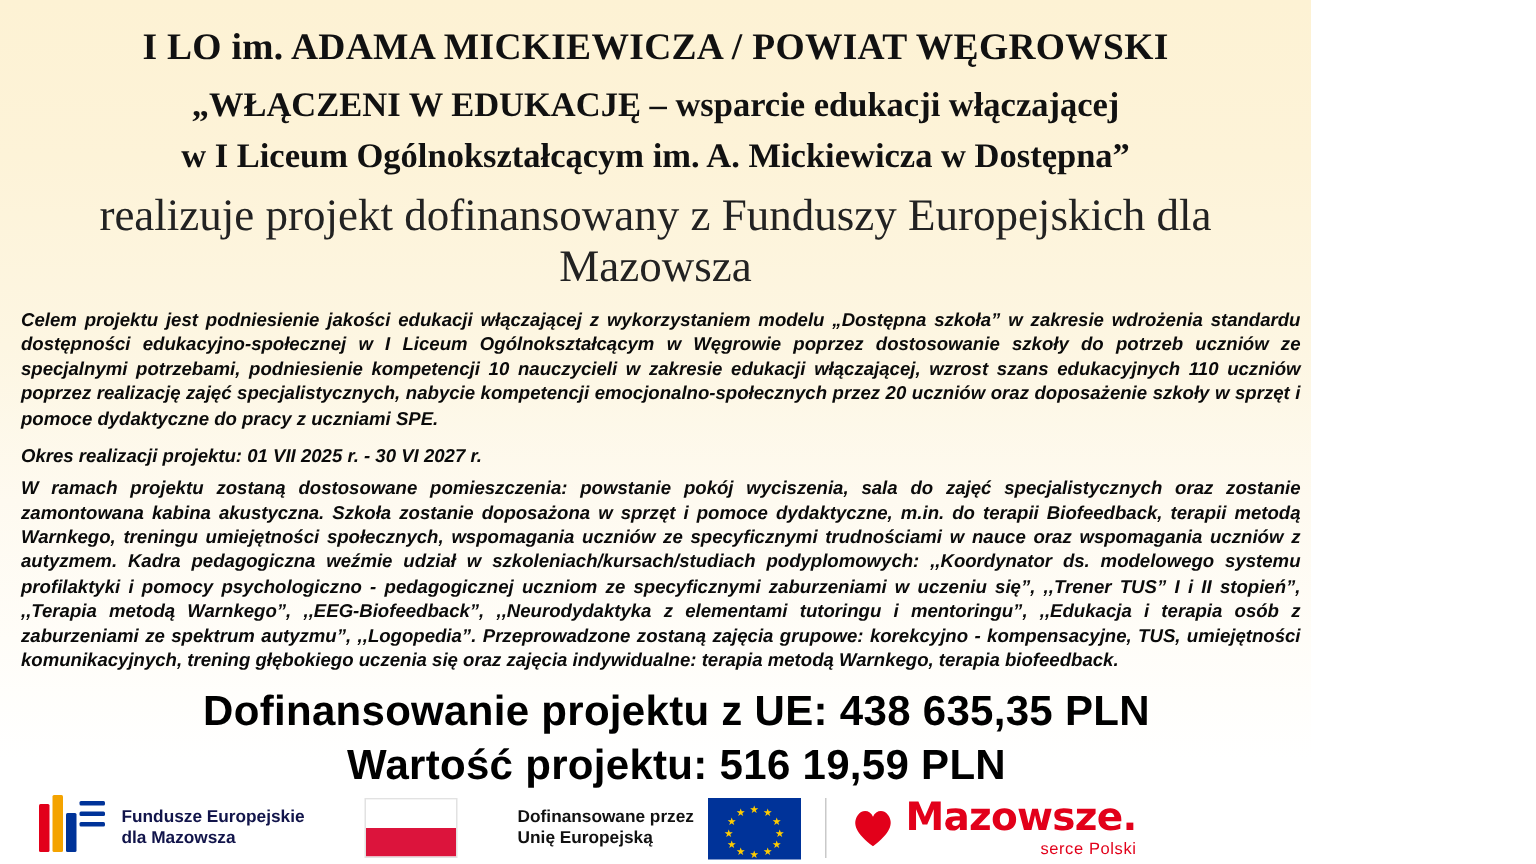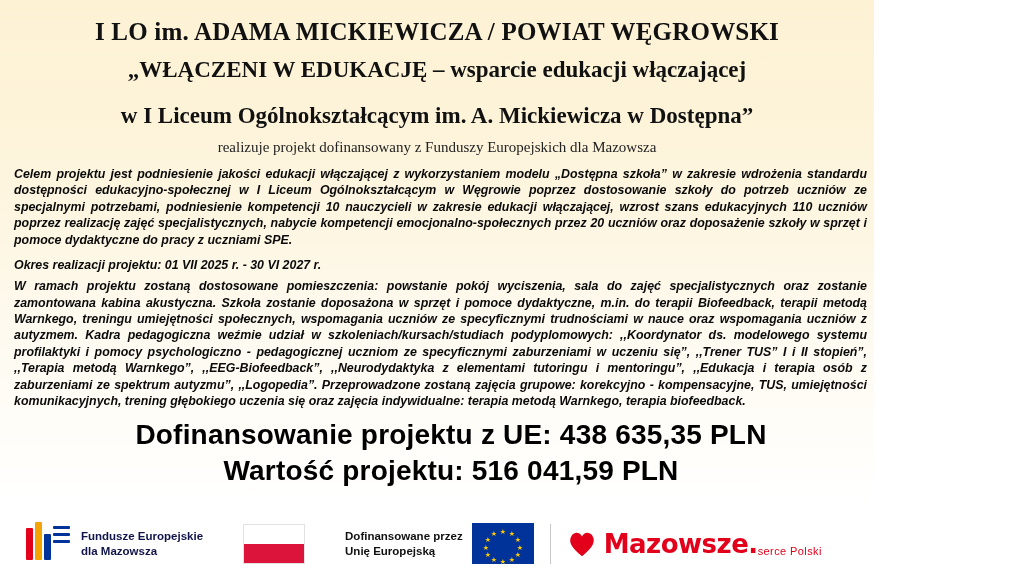--- a/index.html
+++ b/index.html
@@ -38,29 +38,29 @@
   }
   .header .line1 {
     font-size: 25px;
     font-weight: bold;
     letter-spacing: 0.2px;
     margin-bottom: 11px;
   }
   .header .line2 {
     font-size: 23px;
     font-weight: bold;
-    margin-bottom: 20px;
+    margin-bottom: 8px;
   }
   .header .line3 {
     font-size: 23px;
     font-weight: bold;
     margin-bottom: 10px;
   }
   .header .line4 {
-    font-size: 15px;
+    font-size: 30px;
     font-weight: normal;
     color: #222222;
     margin-bottom: 6px;
   }
   
   .body-wrap {
     padding: 4px 7px 0 14px;
     flex: 0 0 auto;
     font-style: italic;
   }
@@ -174,21 +174,21 @@
     align-items: center;
     gap: 7px;
   }
   .mz-heart {
     width: 30px;
     height: 28px;
     position: relative;
   }
   .mz-text {
     display: flex;
-    flex-direction: row;
+    flex-direction: column;
     align-items: flex-end;
     line-height: 1;
     text-align: right;
   }
   .mz-main {
     font-family: "DejaVu Sans", sans-serif;
     font-size: 26px;
     font-weight: bold;
     color: #e2001a;
     letter-spacing: -0.5px;
@@ -213,21 +213,21 @@
   </div>
 
   <div class="body-wrap">
     <p class="para intro">Celem projektu jest podniesienie jakości edukacji włączającej z wykorzystaniem modelu „Dostępna szkoła” w zakresie wdrożenia standardu dostępności edukacyjno-społecznej w I Liceum Ogólnokształcącym w Węgrowie poprzez dostosowanie szkoły do potrzeb uczniów ze specjalnymi potrzebami, podniesienie kompetencji 10 nauczycieli w zakresie edukacji włączającej, wzrost szans edukacyjnych 110 uczniów poprzez realizację zajęć specjalistycznych, nabycie kompetencji emocjonalno-społecznych przez 20 uczniów oraz doposażenie szkoły w sprzęt i pomoce dydaktyczne do pracy z uczniami SPE.</p>
     <p class="para period">Okres realizacji projektu: 01 VII 2025 r. - 30 VI 2027 r.</p>
     <p class="para details">W ramach projektu zostaną dostosowane pomieszczenia:  powstanie pokój wyciszenia, sala do zajęć specjalistycznych oraz zostanie zamontowana kabina akustyczna.  Szkoła zostanie doposażona w sprzęt i pomoce dydaktyczne, m.in. do terapii Biofeedback, terapii metodą Warnkego, treningu umiejętności społecznych, wspomagania uczniów ze specyficznymi trudnościami w nauce oraz wspomagania uczniów z autyzmem. Kadra pedagogiczna weźmie udział w szkoleniach/kursach/studiach podyplomowych: ,,Koordynator ds. modelowego systemu profilaktyki i pomocy psychologiczno - pedagogicznej uczniom ze specyficznymi zaburzeniami w uczeniu się”, ,,Trener TUS” I i II stopień”, ,,Terapia metodą Warnkego”, ,,EEG-Biofeedback”, ,,Neurodydaktyka z elementami tutoringu i mentoringu”, ,,Edukacja i terapia osób z zaburzeniami ze spektrum autyzmu”, ,,Logopedia”. Przeprowadzone zostaną zajęcia grupowe: korekcyjno - kompensacyjne, TUS, umiejętności komunikacyjnych, trening głębokiego uczenia się oraz zajęcia indywidualne: terapia metodą Warnkego, terapia biofeedback.</p>
   </div>
 
   <div class="figures">
     <div>Dofinansowanie projektu z UE: 438 635,35 PLN</div>
-    <div>Wartość projektu: 516 041,59 PLN</div>
+    <div>Wartość projektu: 516 19,59 PLN</div>
   </div>
 
   <div class="footer">
 
     <div class="logo-cell">
       <div class="fe-mark">
         <div class="bar" style="left:0px;  top:6px;  width:7px; height:32px; background:#e2001a;"></div>
         <div class="bar" style="left:9px;  top:0px;  width:7px; height:38px; background:#f4a300;"></div>
         <div class="bar" style="left:18px; top:12px; width:7px; height:26px; background:#003399;"></div>
         <div class="bar" style="left:27px; top:4px;  width:17px; height:3px; background:#003399;"></div>

